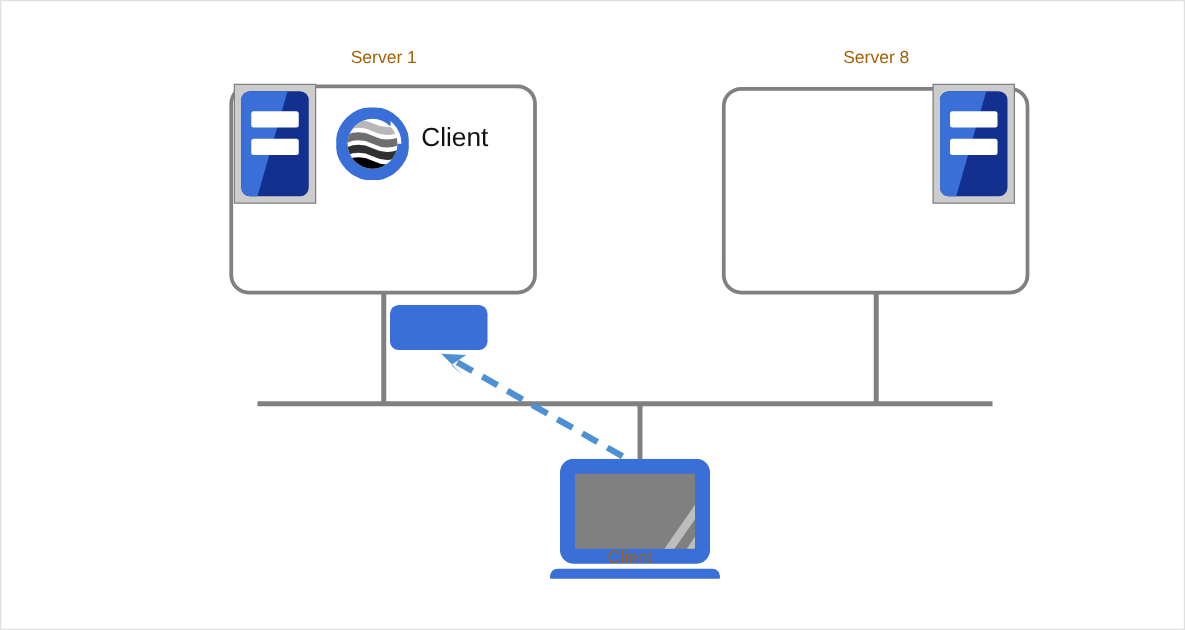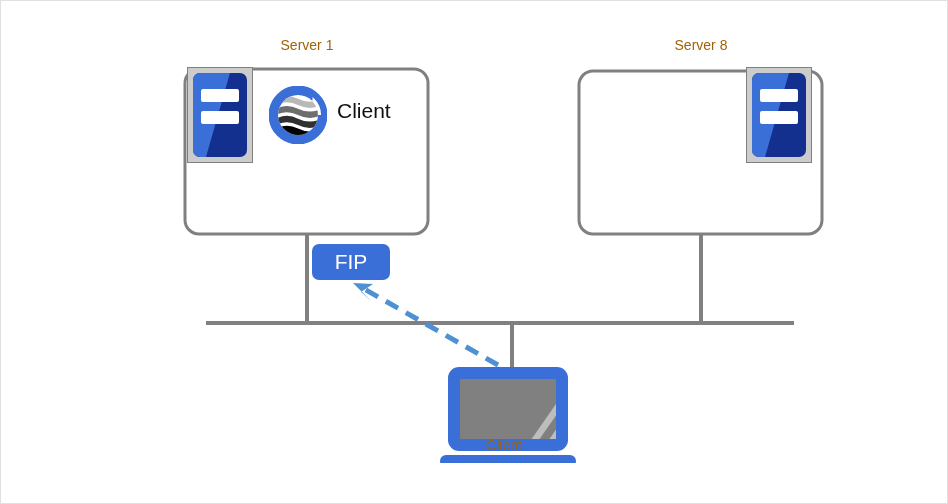--- a/index.html
+++ b/index.html
@@ -154,17 +154,16 @@
       <use href="#sym-laptop" x="439" y="366" width="136" height="96"></use>
     </g>
   </svg>
 
   <div class="node-label" id="server1-title">Server 1</div>
 
   <div class="node-label" id="server2-title">Server 8</div>
 
   <div id="group-label">Client</div>
 
-  <div id="fip-label">FIP</div>
 
   <div class="node-label" id="client-title">Client</div>
 
 </div>
 
 </body></html>

